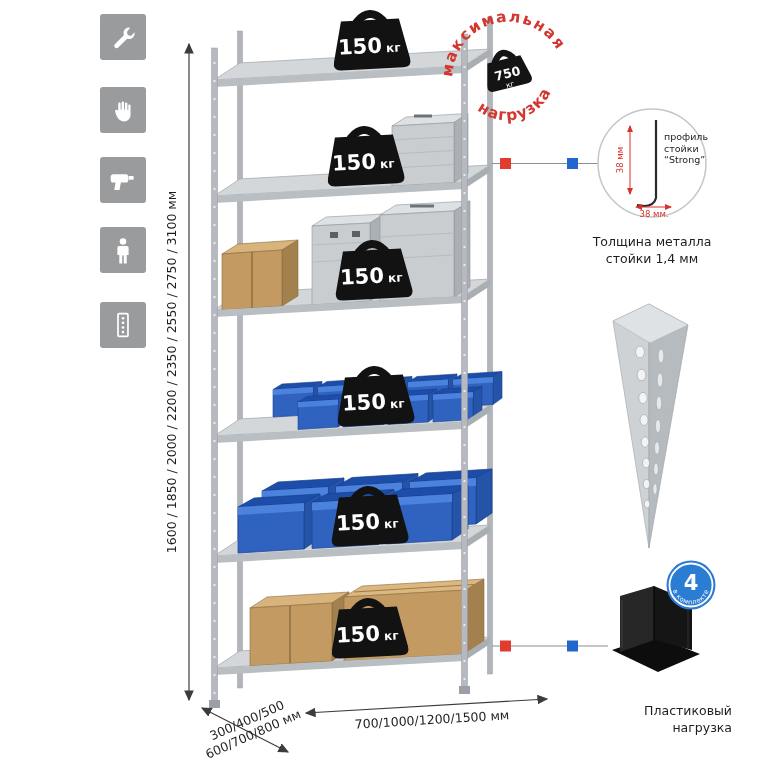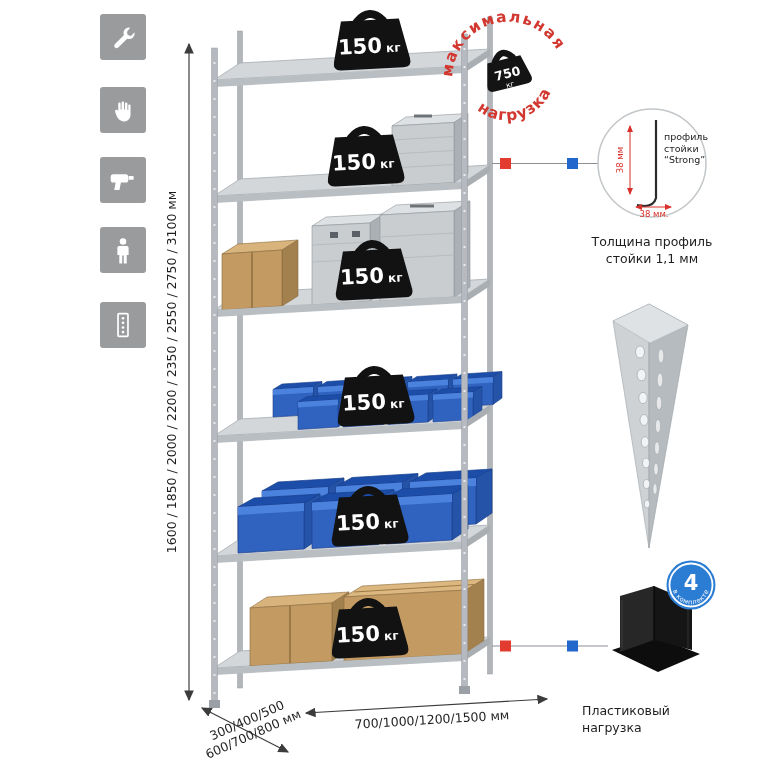--- a/index.html
+++ b/index.html
@@ -16,21 +16,21 @@
   .stamp{position:absolute;left:437px;top:2px;width:140px;height:140px;z-index:6;}
 
   .lbl{position:absolute;color:#1e1e1e;z-index:7;}
   .height-label{left:171px;top:372px;width:640px;text-align:center;font-size:12.5px;
                 transform:translate(-50%,-50%) rotate(-90deg);}
   .depth-label{left:183px;top:712px;width:134px;text-align:center;font-size:12.5px;
                line-height:15px;transform:rotate(-24deg);}
   .width-label{left:342px;top:712px;width:180px;text-align:center;font-size:12.5px;
                transform:rotate(-3.5deg);}
   .profile-caption{left:577px;top:233px;width:150px;text-align:center;font-size:12.5px;line-height:17px;}
-  .foot-caption{left:582px;top:702px;width:150px;text-align:left;font-size:12.5px;line-height:17px;}
+  .foot-caption{left:582px;top:702px;width:150px;text-align:right;font-size:12.5px;line-height:17px;}
 </style>
 </head>
 <body>
 
 <div class="canvas">
 
   <svg class="layer" width="765" height="765" viewBox="0 0 765 765">
     <defs>
       <marker id="mE" orient="auto" markerWidth="9" markerHeight="8" refX="8" refY="4">
         <path d="M0 0L9 4L0 8z" fill="#3c3c3c"></path>
@@ -325,22 +325,22 @@
   <div class="lbl height-label">1600 / 1850 / 2000 / 2200 / 2350 / 2550 / 2750 / 3100 мм</div>
 
   <div class="lbl depth-label">
     <div>300/400/500</div>
     <div>600/700/800 мм</div>
   </div>
 
   <div class="lbl width-label">700/1000/1200/1500 мм</div>
 
   <div class="lbl profile-caption">
-    <div>Толщина профиль</div>
-    <div>стойки 1,1 мм</div>
+    <div>Толщина металла</div>
+    <div>стойки 1,4 мм</div>
   </div>
 
   <div class="lbl foot-caption">
     <div>Пластиковый</div>
     <div>нагрузка</div>
   </div>
 
 </div>
 
 </body></html>

